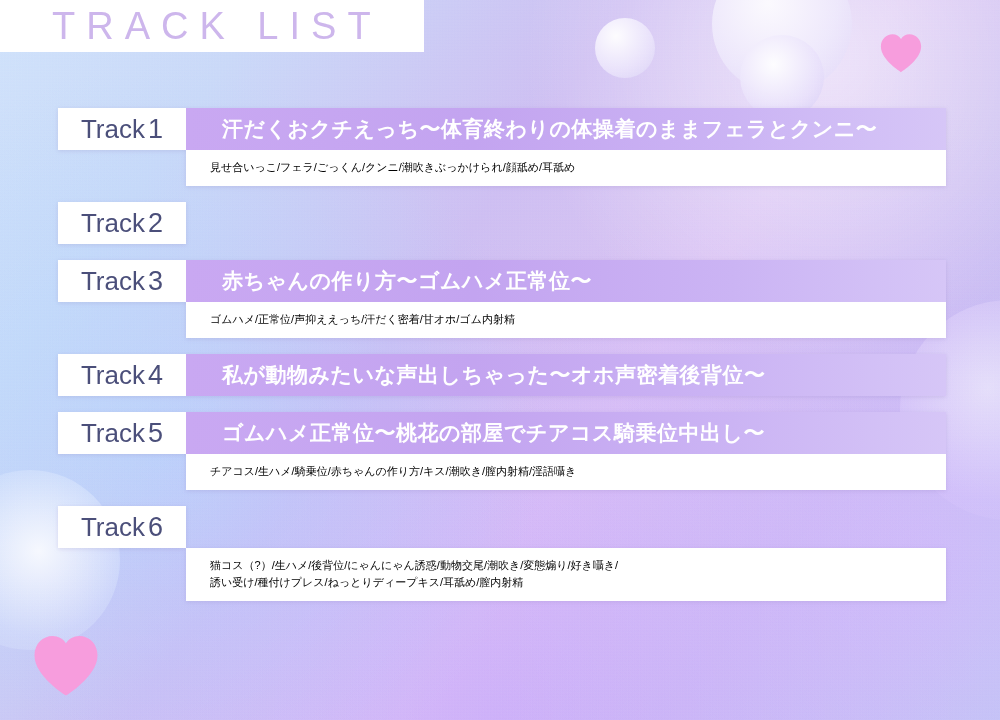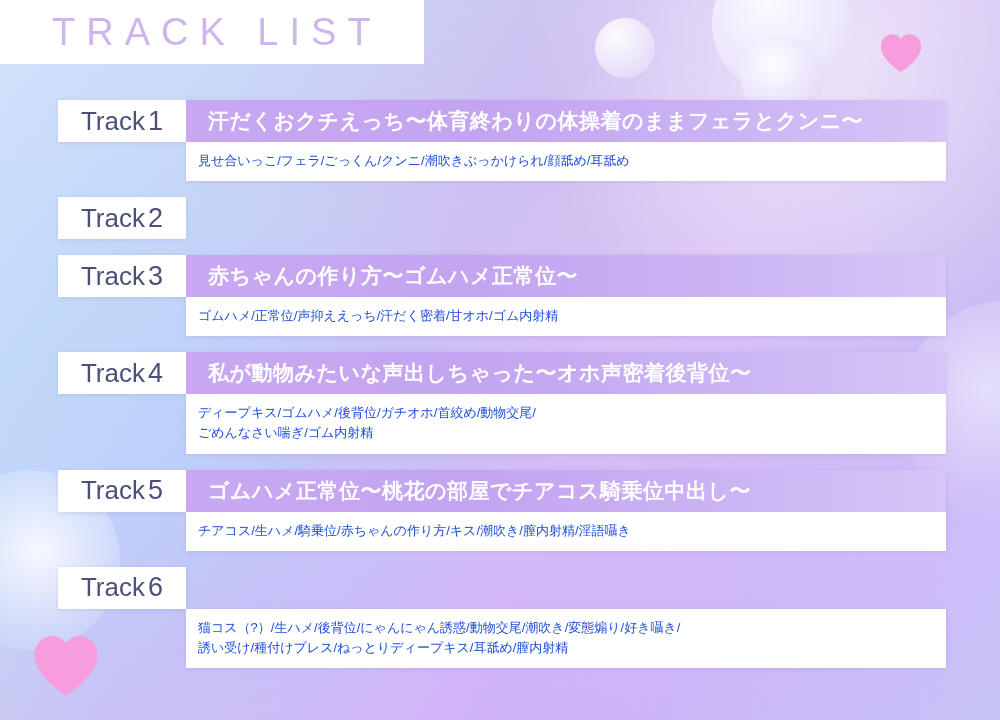--- a/index.html
+++ b/index.html
@@ -75,21 +75,21 @@
   .heart-top { left: 878px; top: 30px; width: 46px; height: 44px; }
   .heart-left { left: 30px; top: 630px; width: 72px; height: 68px; }
   .heart svg { display: block; width: 100%; height: 100%; }
 
   
   .header-banner {
     position: absolute;
     left: 0;
     top: 0;
     width: 424px;
-    height: 64px;
+    height: 52px;
     background: #ffffff;
     display: flex;
     align-items: center;
   }
   .header-title {
     margin-left: 52px;
     font-size: 38px;
     letter-spacing: 11px;
     font-weight: 400;
     color: #cdb6ec;
@@ -99,20 +99,21 @@
   
   .track-list {
     position: absolute;
     left: 58px;
     top: 100px;
     width: 888px;
   }
   .track {
     margin-bottom: 16px;
     filter: drop-shadow(0 1px 2px rgba(120,100,170,0.18));
+    margin-top: 8px;
   }
   .track-head {
     display: flex;
     align-items: stretch;
     height: 42px;
   }
   .track-label {
     background: #ffffff;
     width: 128px;
     display: flex;
@@ -125,33 +126,33 @@
   }
   .track-label .num {
     font-size: 27px;
     margin-left: 3px;
   }
   .track-title {
     flex: 1;
     background: linear-gradient(90deg, #c9a8f2 0%, #c3a4f0 38%, #cbb4f4 72%, #d6c6f7 100%);
     display: flex;
     align-items: center;
-    padding-left: 22px;
+    padding-left: 36px;
     color: #ffffff;
     font-size: 21px;
     font-weight: bold;
     letter-spacing: 0.5px;
     font-family: Liberation Serif, serif;
   }
   .track-body {
     background: #ffffff;
     margin-left: 128px;
-    padding: 9px 18px 10px 12px;
-    color: #1d4ed8;
-    font-size: 13px;
+    padding: 9px 18px 10px 24px;
+    color: #000000;
+    font-size: 11px;
     line-height: 1.55;
     font-family: "Liberation Sans", sans-serif;
   }
   .track-body .line {
     white-space: nowrap;
   }
 </style>
 </head>
 <body>
 
@@ -217,24 +218,20 @@
     </div>
 
     <div class="track">
       <div class="track-head">
         <div class="track-label">
           <span>Track</span>
             <span class="num">4</span>
         </div>
         <div class="track-title">私が動物みたいな声出しちゃった〜オホ声密着後背位〜</div>
       </div>
-      <div class="track-body">
-        <div class="line">ディープキス/ゴムハメ/後背位/ガチオホ/首絞め/動物交尾/</div>
-        <div class="line">ごめんなさい喘ぎ/ゴム内射精</div>
-      </div>
     </div>
 
     <div class="track">
       <div class="track-head">
         <div class="track-label">
           <span>Track</span>
             <span class="num">5</span>
         </div>
         <div class="track-title">ゴムハメ正常位〜桃花の部屋でチアコス騎乗位中出し〜</div>
       </div>

